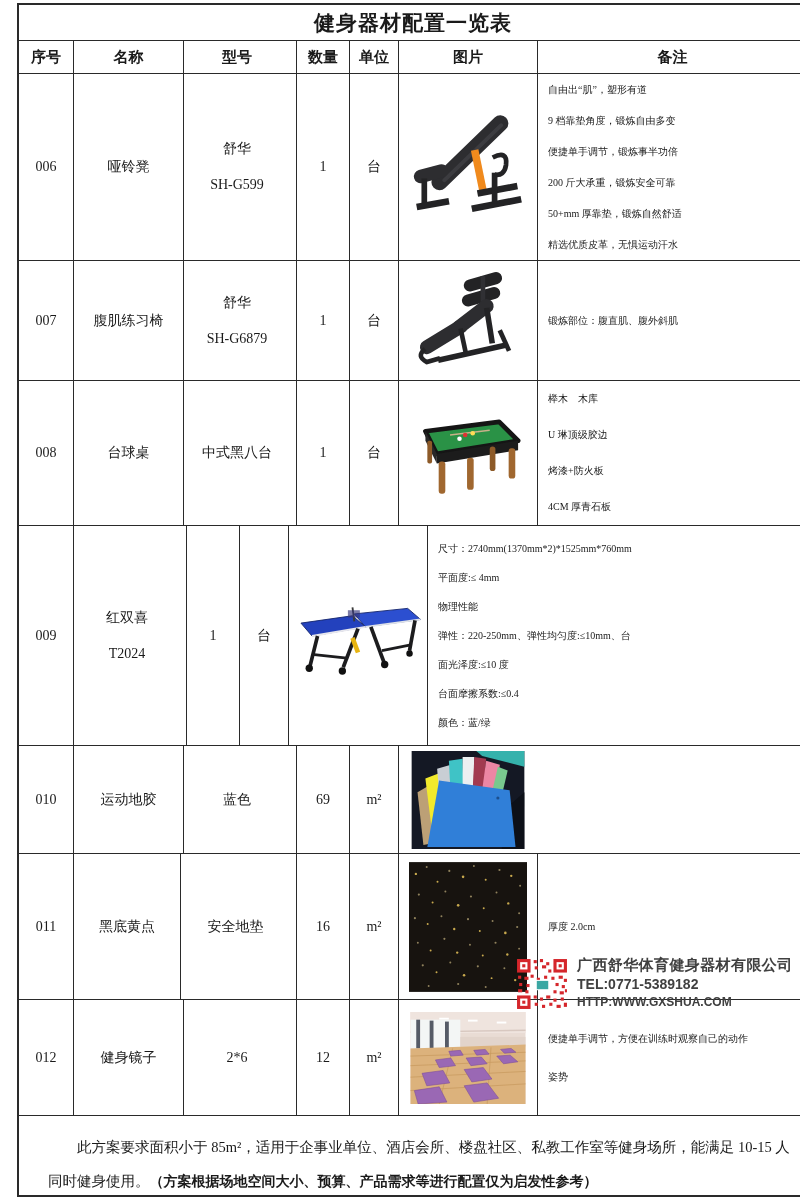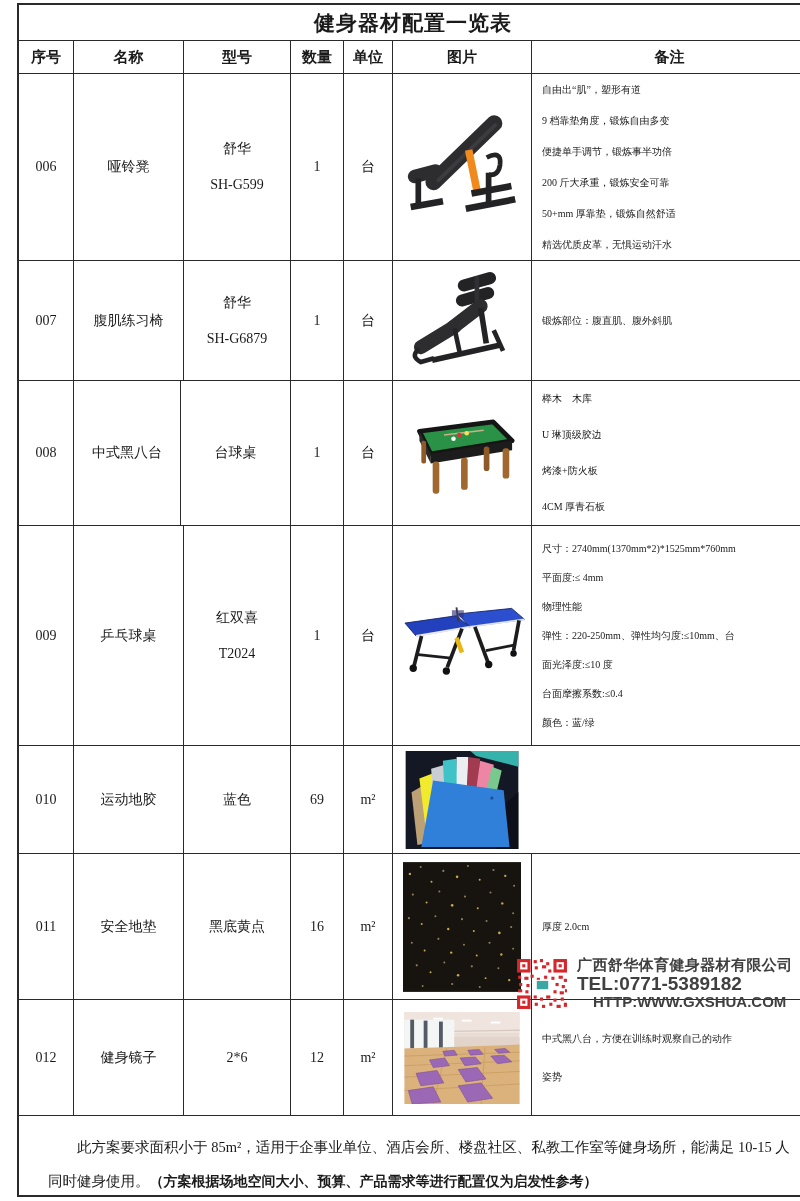--- a/index.html
+++ b/index.html
@@ -2,43 +2,43 @@
 <html><head>
 <meta charset="utf-8">
 <style>
   html,body{margin:0;padding:0;background:#fff;}
   body{width:800px;height:1201px;position:relative;font-family:"Liberation Serif","DejaVu Serif",serif;color:#1a1a1a;}
   .table{position:absolute;left:17px;top:3px;width:792px;border:2px solid #2a2a2a;box-sizing:border-box;background:#fff;}
   .trow{display:flex;box-sizing:border-box;}
   .trow + .trow{border-top:1px solid #2a2a2a;}
   .cell{box-sizing:border-box;display:flex;flex-direction:column;align-items:center;justify-content:center;text-align:center;overflow:hidden;}
   .cell + .cell{border-left:1px solid #2a2a2a;text-align:right;}
-  .c1{width:54px;}.c2{width:110px;}.c3{width:107px;}.c4{width:53px;}.c5{width:49px;}.c6{width:139px;}.c7{flex:1;}
+  .c1{width:54px;}.c2{width:110px;}.c3{width:107px;}.c4{width:53px;margin-left:6px;}.c5{width:49px;}.c6{width:139px;}.c7{flex:1;}
   .title-row{height:35px;align-items:center;justify-content:center;}
   .title-row .t{font-size:21px;font-weight:bold;letter-spacing:1px;}
   .header-row{height:33px;font-weight:bold;font-size:15px;}
   .data-row{font-size:14px;}
   .model p, .remarks p{margin:0;}
   .model p{line-height:36px;}
   .remarks{align-items:flex-start;text-align:left;padding:0 17px 0 10px;font-size:10px;}
   .remarks p{line-height:30px;}
   .lh31 p{line-height:31px;}
   .lh36 p{line-height:36px;}
   .lh29 p{line-height:29px;}
   .lh38 p{line-height:38px;}
   .pic{padding:2px;}
   .note-row{height:80px;display:block;}
   .note-row p{margin:0;padding:14px 12px 0 29px;font-size:14.5px;line-height:34px;text-align:left;text-indent:2em;}
   .note-row b{font-family:"Liberation Sans","DejaVu Sans",sans-serif;font-size:14px;}
   .stamp{position:absolute;left:516px;top:952px;width:282px;height:62px;z-index:5;display:flex;align-items:flex-start;}
   .stamp .qrbox{width:52px;height:54px;margin-top:5px;}
   .stamp-text{margin-left:9px;font-family:"Liberation Sans","DejaVu Sans",sans-serif;font-weight:bold;color:#404040;}
   .stamp-text .company{font-size:15px;letter-spacing:0.4px;line-height:20px;margin-top:3px;white-space:nowrap;}
-  .stamp-text .tel{font-size:19px;line-height:18px;}
-  .stamp-text .url{font-size:15px;line-height:18px;margin-left:16px;}
+  .stamp-text .tel{font-size:14px;line-height:18px;}
+  .stamp-text .url{font-size:12px;line-height:18px;}
   svg{display:block;}
 </style>
 </head>
 <body>
 
 <div class="table">
 
   <div class="trow title-row">
     <div class="t">健身器材配置一览表</div>
   </div>
@@ -109,24 +109,24 @@
         <line x1="94" y1="70" x2="104" y2="92" stroke="#232325" stroke-width="5"></line>
       </svg>
     </div>
     <div class="cell c7 remarks">
         <p>锻炼部位：腹直肌、腹外斜肌</p>
       </div>
   </div>
 
   <div class="trow data-row" style="height:145px">
     <div class="cell c1">008</div>
+    <div class="cell c2">台球桌</div>
     <div class="cell c3 model">
         <p>中式黑八台</p>
       </div>
-    <div class="cell c2">台球桌</div>
     <div class="cell c4">1</div>
     <div class="cell c5">台</div>
     <div class="cell c6 pic">
       <svg width="128" height="104" viewBox="0 0 130 110">
         <polygon points="20,32 98,22 118,42 32,56" fill="#2a9246" stroke="#151515" stroke-width="5" stroke-linejoin="round"></polygon>
         <line x1="46" y1="36" x2="88" y2="31" stroke="#c9b089" stroke-width="1.5"></line>
         <circle cx="62" cy="36" r="2.4" fill="#dd3333"></circle>
         <circle cx="70" cy="34" r="2.4" fill="#ffdd55"></circle>
         <circle cx="56" cy="40" r="2.4" fill="#ffffff"></circle>
         <polygon points="32,56 118,42 118,52 32,66" fill="#1c1c1c"></polygon>
@@ -141,21 +141,20 @@
     <div class="cell c7 remarks lh36">
         <p>榉木　木库</p>
         <p>U 琳顶级胶边</p>
         <p>烤漆+防火板</p>
         <p>4CM 厚青石板</p>
       </div>
   </div>
 
   <div class="trow data-row" style="height:220px">
     <div class="cell c1">009</div>
-    <div class="cell c2">乒乓球桌</div>
     <div class="cell c3 model">
         <p>红双喜</p>
         <p>T2024</p>
       </div>
     <div class="cell c4">1</div>
     <div class="cell c5">台</div>
     <div class="cell c6 pic">
       <svg width="132" height="92" viewBox="0 0 140 100">
         <polygon points="66,26 124,20 138,32 78,40" fill="#2c4fd0" stroke="#15266e" stroke-width="1"></polygon>
         <polygon points="8,36 64,28 78,40 20,50" fill="#2341bd" stroke="#15266e" stroke-width="1"></polygon>
@@ -209,24 +208,24 @@
         <polygon points="76,10 90,14 78,86 66,84" fill="#ec86a4"></polygon>
         <polygon points="88,16 98,20 82,88 72,86" fill="#79c98e"></polygon>
         <polygon points="28,30 100,40 106,98 16,98" fill="#307fd8"></polygon>
         <circle cx="88" cy="48" r="1.6" fill="#1b4f8e"></circle>
       </svg>
     </div>
   </div>
 
   <div class="trow data-row" style="height:146px">
     <div class="cell c1">011</div>
+    <div class="cell c3 model">
+        <p>黑底黄点</p>
+      </div>
     <div class="cell c2">安全地垫</div>
-    <div class="cell c3 model">
-        <p>黑底黄点</p>
-      </div>
     <div class="cell c4">16</div>
     <div class="cell c5">m²</div>
     <div class="cell c6 pic">
       <svg width="118" height="130" viewBox="0 0 120 132">
         <rect width="120" height="132" fill="#17130f"></rect>
         <g fill="#c8a94e">
           <circle cx="7" cy="12" r="1.2"></circle>
             <circle cx="29" cy="20" r="1"></circle>
             <circle cx="55" cy="15" r="1.3"></circle>
             <circle cx="78" cy="18" r="1"></circle>
@@ -322,21 +321,21 @@
             <polygon points="58,48 74,47 80,54 63,56"></polygon>
             <polygon points="90,46 104,45 112,52 97,54"></polygon>
           <polygon points="12,64 34,61 41,74 17,77"></polygon>
             <polygon points="56,60 76,58 85,70 64,73"></polygon>
           <polygon points="4,82 30,78 38,94 8,96"></polygon>
             <polygon points="56,77 80,74 92,90 66,94"></polygon>
         </g>
       </svg>
     </div>
     <div class="cell c7 remarks lh38">
-        <p>中式黑八台，方便在训练时观察自己的动作</p>
+        <p>便捷单手调节，方便在训练时观察自己的动作</p>
         <p>姿势</p>
       </div>
   </div>
 
   <div class="trow note-row">
     <p><span>此方案要求面积小于 85m²，适用于企事业单位、酒店会所、楼盘社区、私教工作室等健身场所，能满足 10-15 人同时健身使用。</span><b>（方案根据场地空间大小、预算、产品需求等进行配置仅为启发性参考）</b></p>
   </div>
 
 </div>
 

